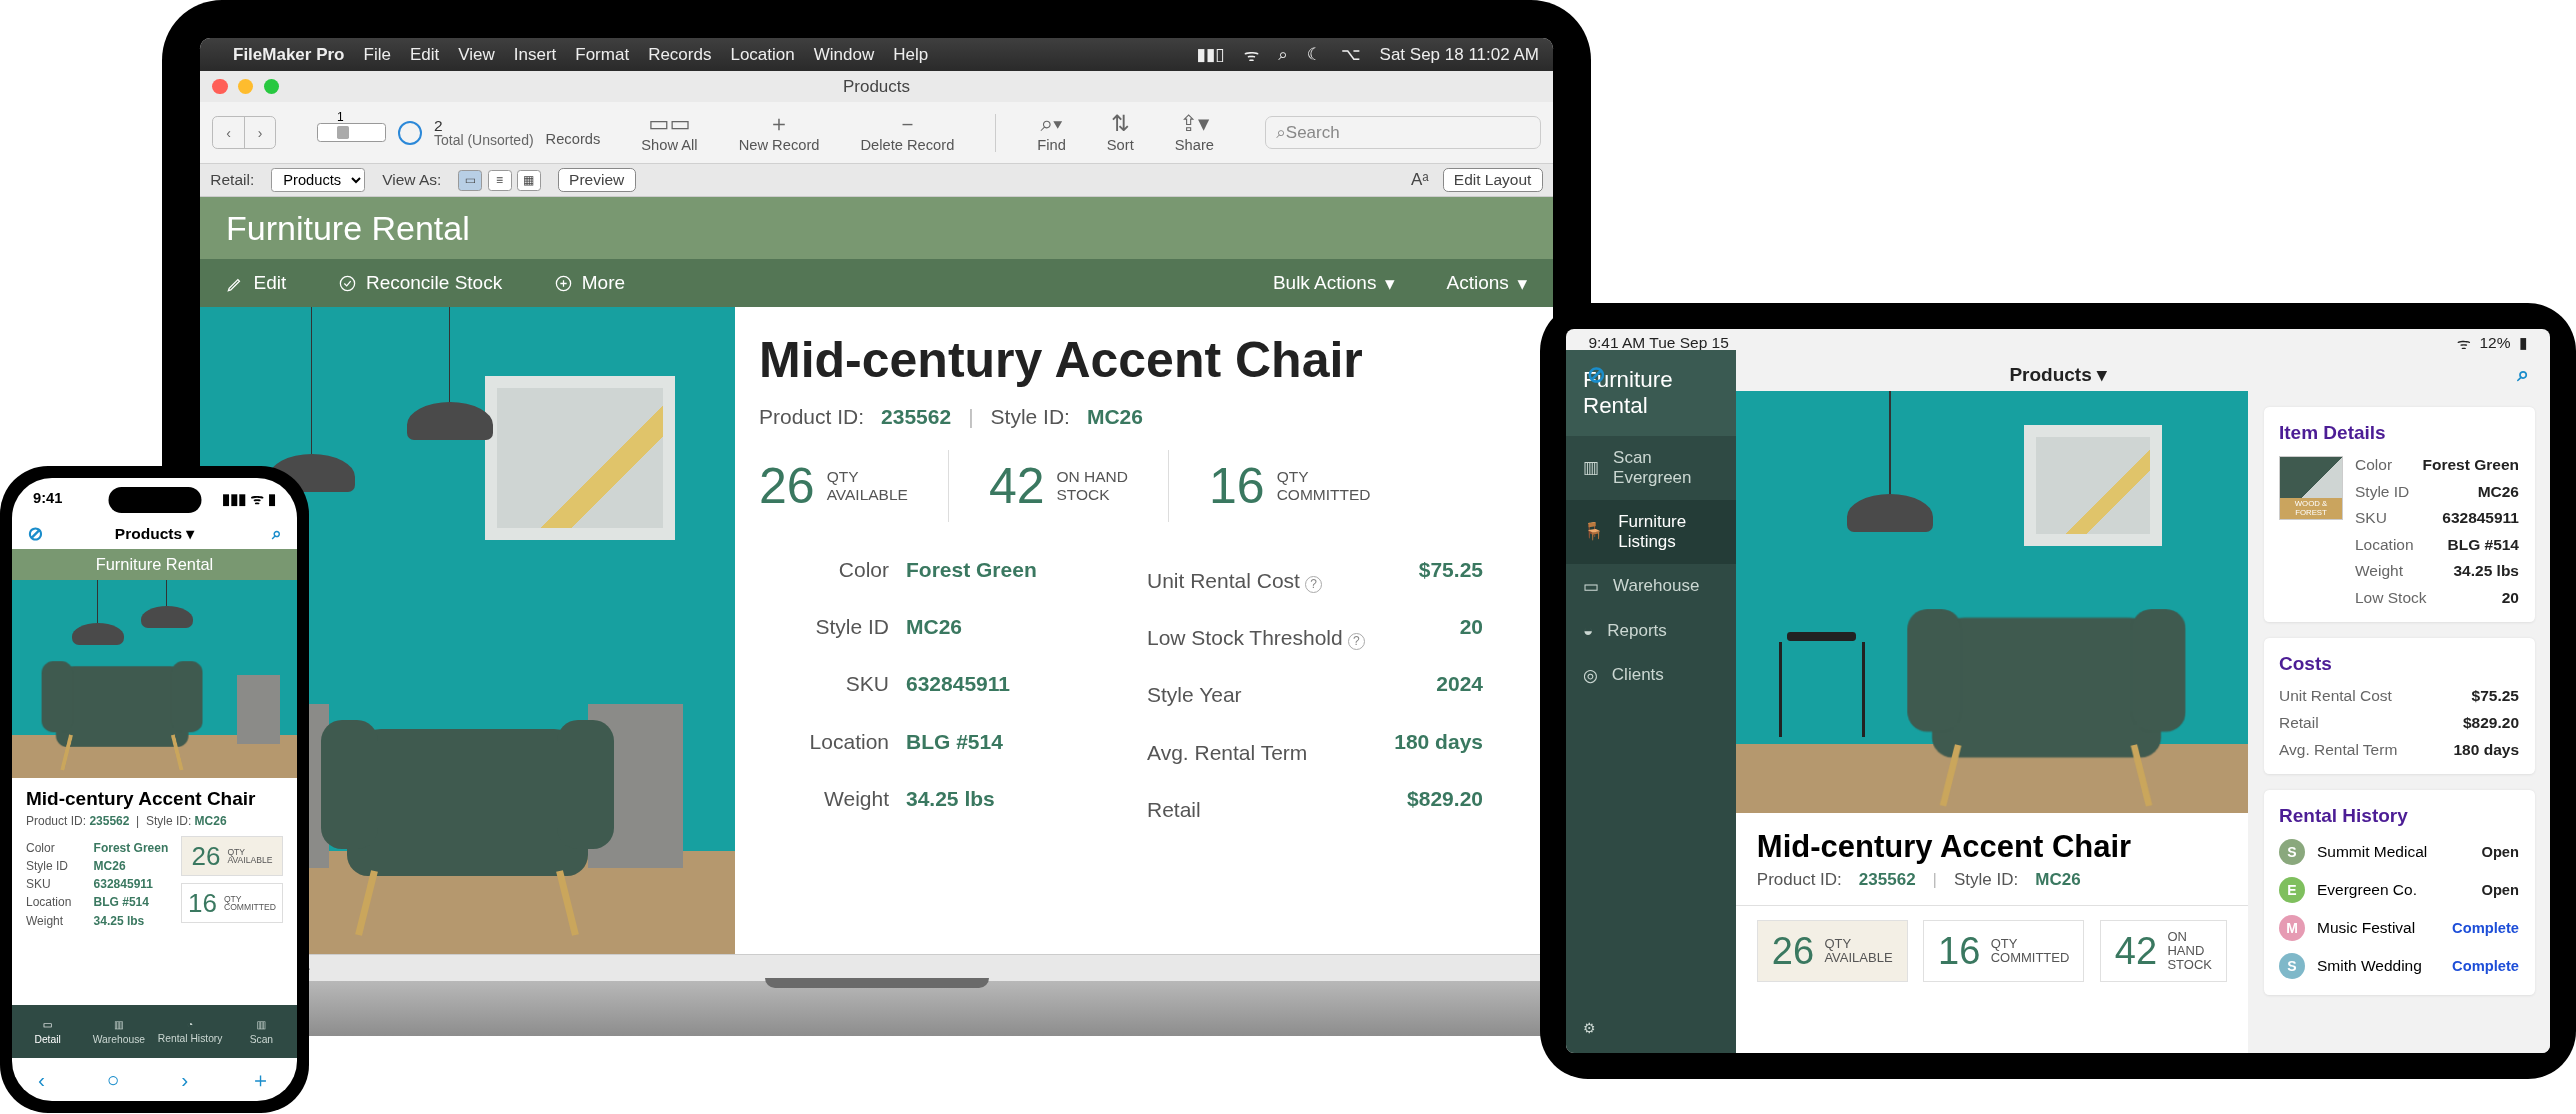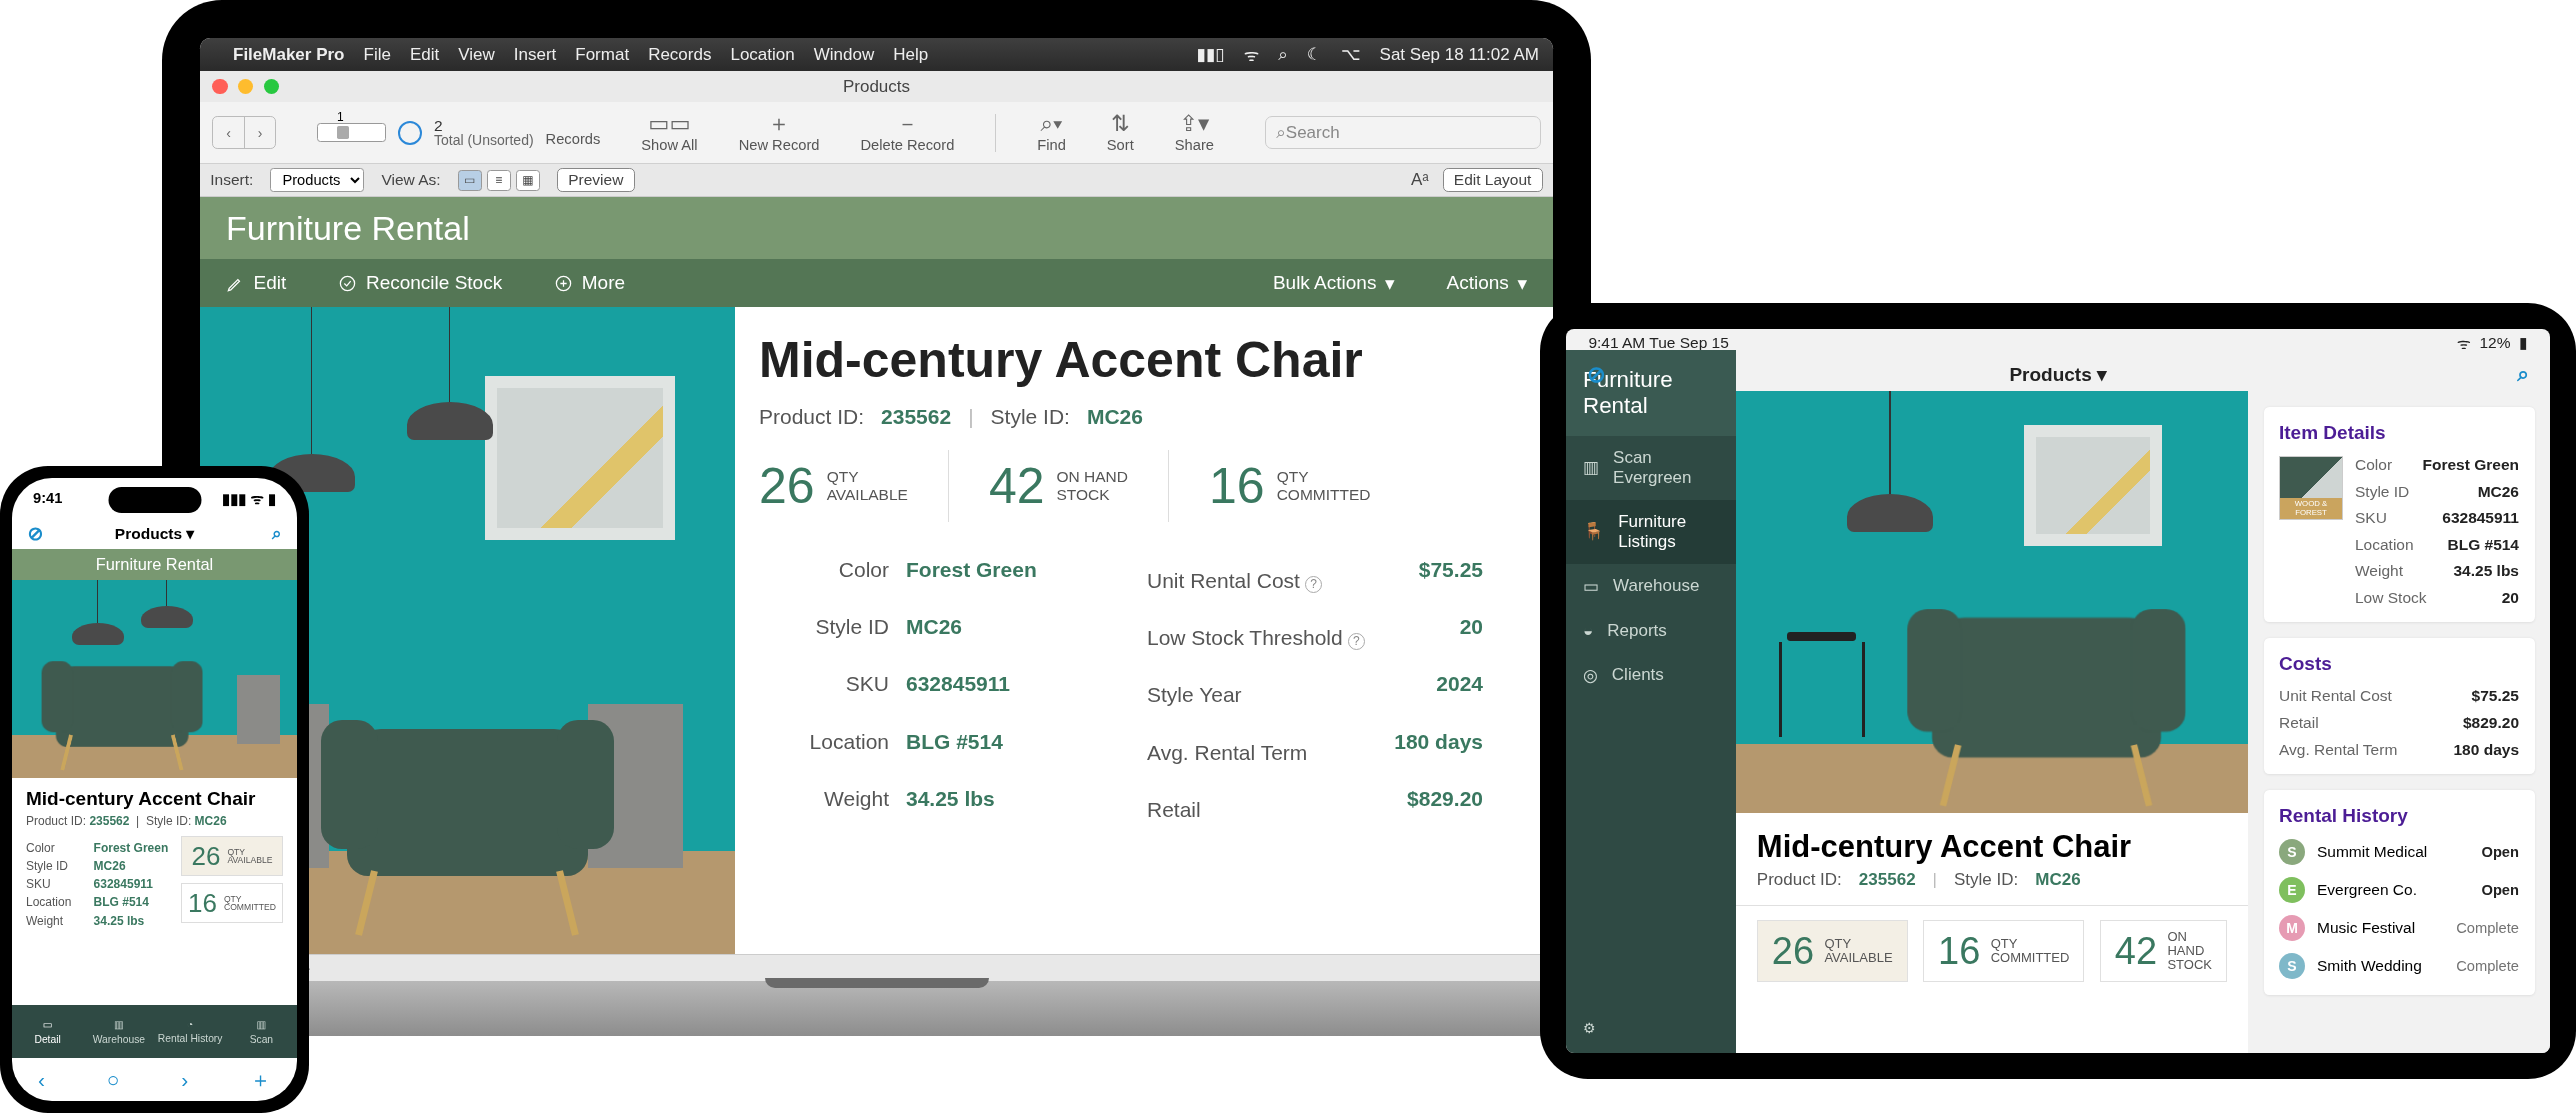--- a/index.html
+++ b/index.html
@@ -121,21 +121,21 @@
   .card h3{font-size:19px; font-weight:700; margin-bottom:12px; color:#4c1d95;}
   .kvs{display:flex; flex-direction:column; gap:8.6px; font-size:15.5px;}
   .kvs div{display:flex; justify-content:space-between;}
   .kvs .k{color:#666;} .kvs .v{font-weight:600; color:#222;}
   .swatch{float:left; width:64px; height:64px; margin-right:12px; border:0.9px solid #ccc; position:relative; overflow:hidden;}
   .swatch::before{content:""; position:absolute; inset:0; background:linear-gradient(135deg,#3f5a4f 50%,#cfd5d3 50%);}
   .swatch::after{content:attr(data-t); position:absolute; left:0; right:0; bottom:0; background:#caa45e; color:#fff; font-size:7.8px; text-align:center; padding:1.7px 0;}
   .rhist{display:flex; flex-direction:column; gap:12px;}
   .rhist .row{display:flex; align-items:center; gap:12px; font-size:15.5px;}
   .rhist .ava{width:26px; height:26px; border-radius:50%; color:#fff; display:flex; align-items:center; justify-content:center; font-size:14px; font-weight:600;}
-  .rhist .st{margin-left:auto; font-size:14.7px; color:#737373;}
+  .rhist .st{margin-left:auto; font-size:14.7px; color:#1d4ed8;font-weight:bold;}
   .rhist .st.open{color:#222; font-weight:600;}
 
   
   .phone { left:0; top:466px; width:309px; height:647px;}
   .phone-body{width:100%; height:100%; background:#000; border-radius:48px; padding:12px;}
   .phone-screen{width:100%; height:100%; background:#fff; border-radius:40px; overflow:hidden; display:flex; flex-direction:column; position:relative;}
   .phone-notch{position:absolute; top:8.6px; left:50%; transform:translateX(-50%); width:93px; height:26px; background:#000; border-radius:17px;}
   .p-status{height:40px; display:flex; align-items:center; justify-content:space-between; padding:0 21px; font-size:14.7px; font-weight:600;}
   .p-title{height:31px; display:flex; align-items:center; justify-content:center; font-size:15.5px; font-weight:700; position:relative;}
   .p-title .l{position:absolute; left:15.5px; color:#1a8dcb; font-size:19px;}
@@ -241,21 +241,21 @@
             <div class="ico">⇪▾</div>
             <span>Share</span>
           </div>
         <div class="search">
           <span>⌕</span>
           <span>Search</span>
         </div>
       </div>
 
       <div class="layoutbar">
-        <span>Insert:</span>
+        <span>Retail:</span>
         <select><option>Products</option></select>
         <span>View As:</span>
         <div class="viewas">
           <div class="vbtn active">▭</div>
           <div class="vbtn">≡</div>
           <div class="vbtn">▦</div>
         </div>
         <div class="preview">Preview</div>
         <div class="right">
           <span style="font-size:17px">Aᵃ</span>

